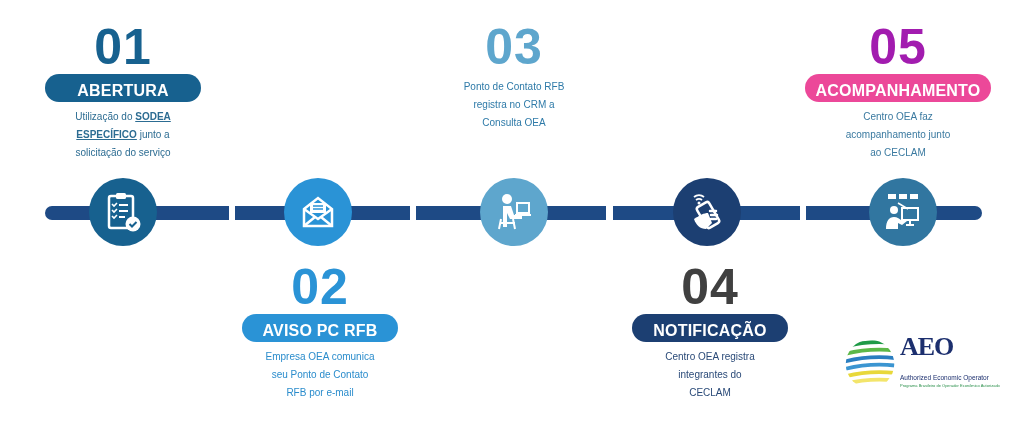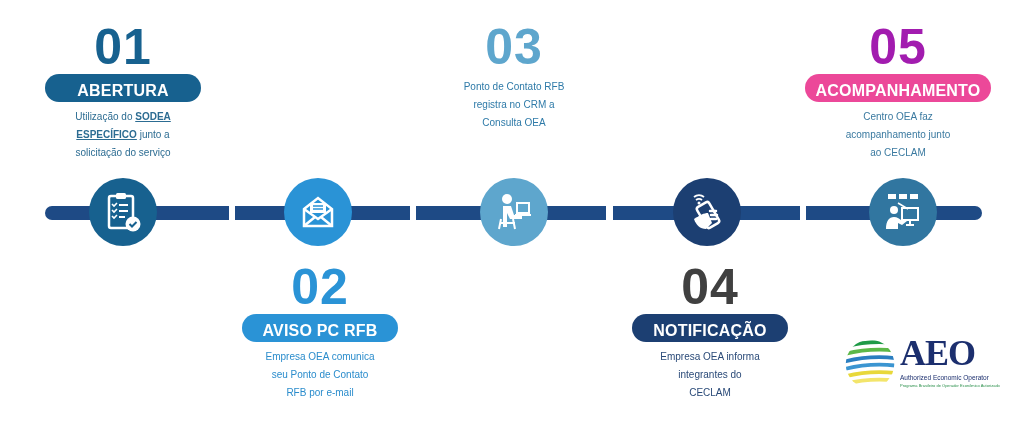--- a/index.html
+++ b/index.html
@@ -62,21 +62,21 @@
     <span>Empresa OEA comunica</span><br>
     <span>seu Ponto de Contato</span><br>
     <span>RFB por e-mail</span>
   </div>
 </div>
 
 <div class="step" style="left:620px; top:262px; width:180px;">
   <div class="num" style="color:#404040;">04</div>
   <div class="pill" style="background:#1c3f72; width:156px; margin-top:2px;">NOTIFICAÇÃO</div>
   <div class="desc" style="color:#2a4a78;">
-    <span>Empresa OEA informa</span><br>
+    <span>Centro OEA registra</span><br>
     <span>integrantes do</span><br>
     <span>CECLAM</span>
   </div>
 </div>
 
 <div class="circle" style="left:89px; background:#17618f;">
   <svg viewBox="0 0 46 46">
     <rect x="9" y="7" width="24" height="32" rx="2" fill="none" stroke="#fff" stroke-width="2.5"></rect>
     <rect x="16" y="4" width="10" height="6" rx="1.5" fill="#fff"></rect>
     <path d="M12 15l2 2 3-3M12 21l2 2 3-3M12 27l2 2 3-3" stroke="#fff" stroke-width="1.6" fill="none"></path>
@@ -134,16 +134,16 @@
     <g clip-path="url(#gc)">
       <rect x="0" y="0" width="60" height="60" fill="#fff"></rect>
       <path d="M0 12 Q30 4 60 8" stroke="#1f9a47" stroke-width="4" fill="none"></path>
       <path d="M0 20 Q30 12 60 16" stroke="#5cb848" stroke-width="4" fill="none"></path>
       <path d="M0 28 Q30 20 60 24" stroke="#2a7ec0" stroke-width="4" fill="none"></path>
       <path d="M0 36 Q30 28 60 32" stroke="#3b95d1" stroke-width="4" fill="none"></path>
       <path d="M0 44 Q30 36 60 40" stroke="#e8d83a" stroke-width="4" fill="none"></path>
       <path d="M0 52 Q30 44 60 48" stroke="#f3e56b" stroke-width="4" fill="none"></path>
     </g>
   </svg>
-  <div style="position:absolute; left:58px; top:-2px; font-family:'Liberation Serif', serif; font-weight:bold; font-size:36px; color:#1c2f6e; letter-spacing:-1px;">AEO</div>
+  <div style="position:absolute; left:58px; top:-2px; font-family:'Liberation Serif', serif; font-weight:bold; font-size:26px; color:#1c2f6e; letter-spacing:-1px;">AEO</div>
   <div style="position:absolute; left:58px; top:40px; font-size:6.5px; color:#1c2f6e; white-space:nowrap;">Authorized Economic Operator</div>
   <div style="position:absolute; left:58px; top:49px; font-size:4px; color:#2a8f4a; white-space:nowrap;">Programa Brasileiro de Operador Econômico Autorizado</div>
 </div>
 
 </body></html>

